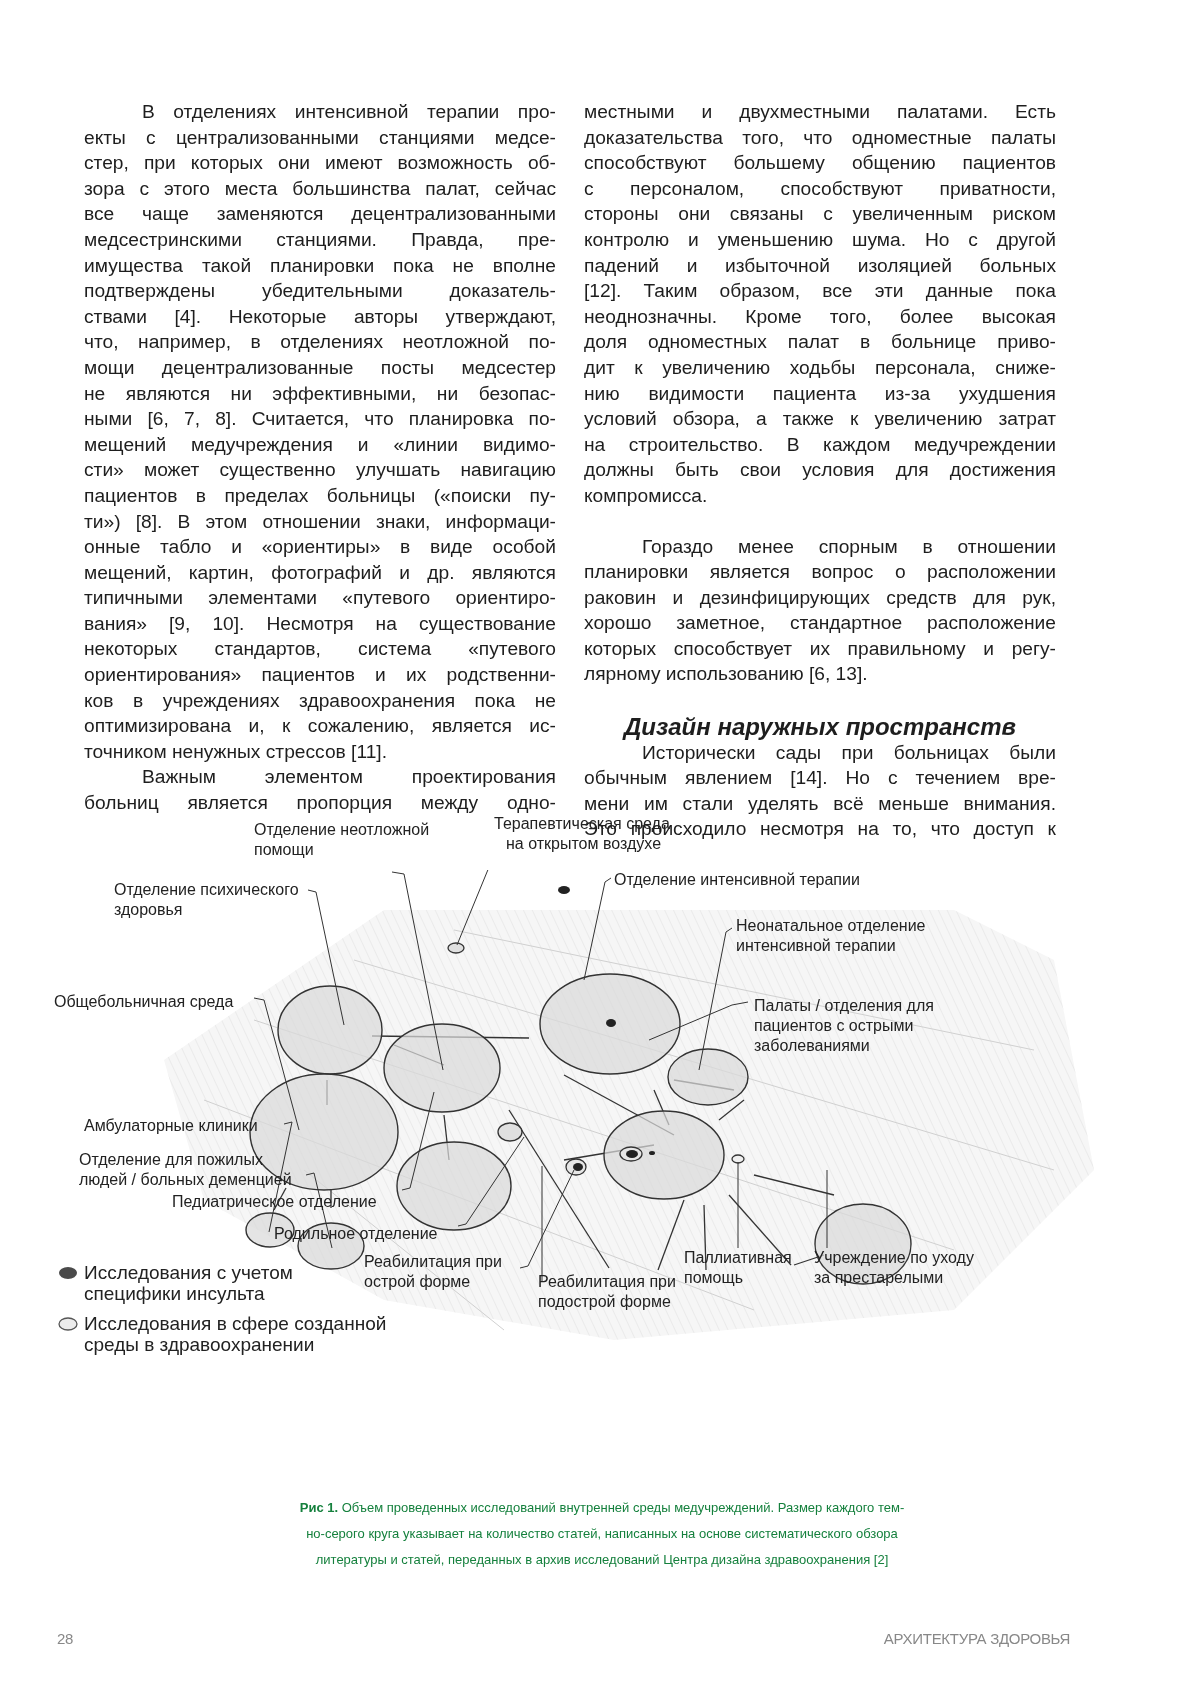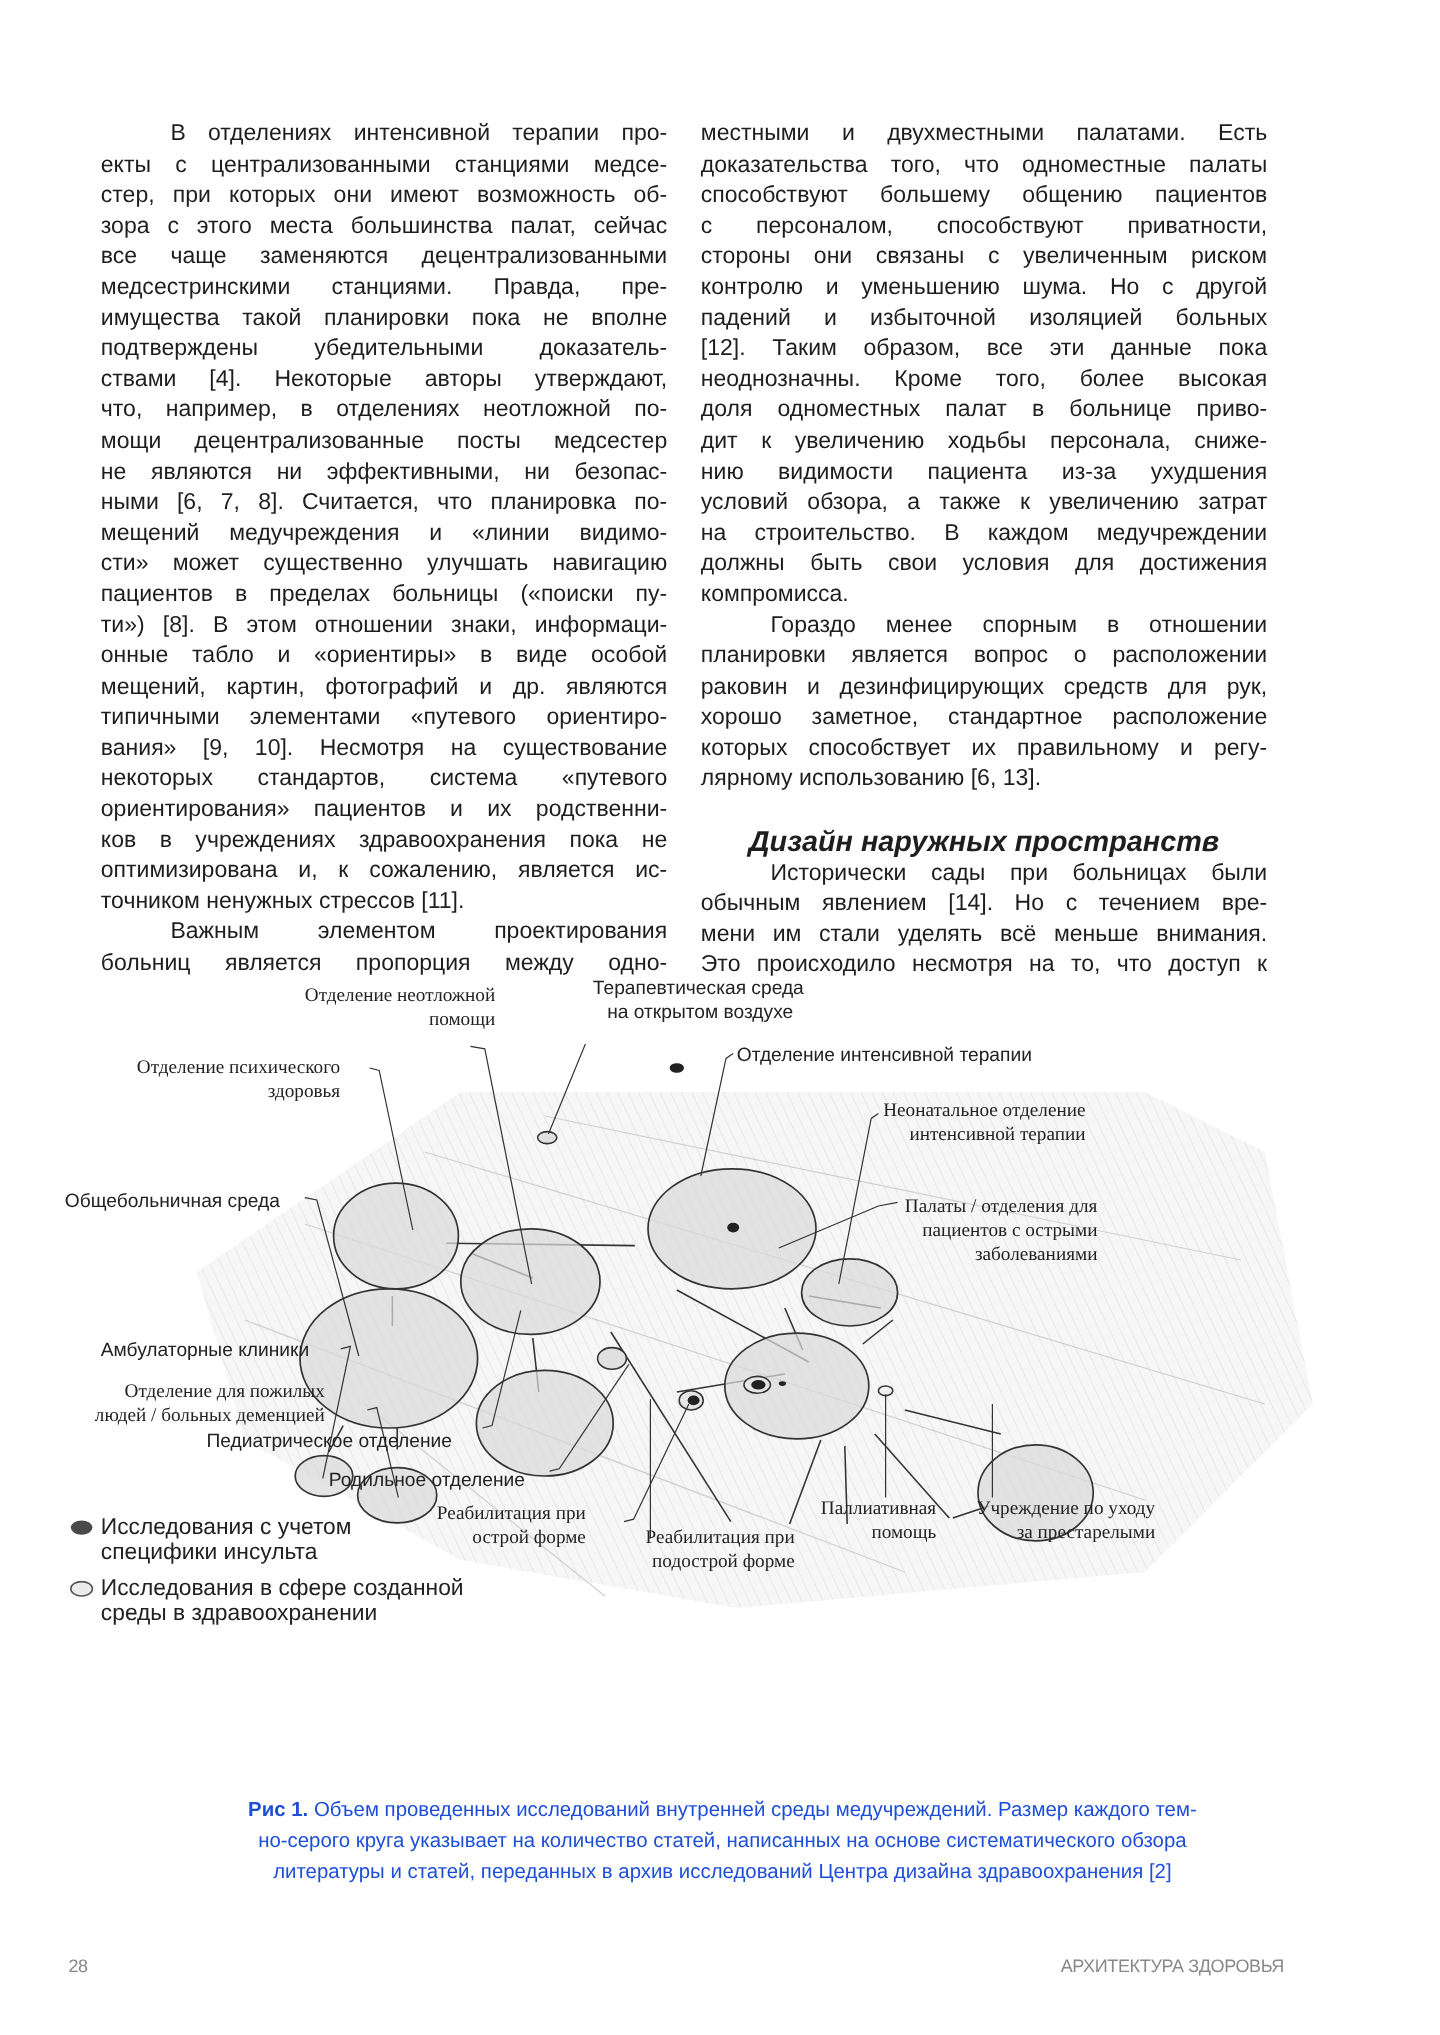--- a/index.html
+++ b/index.html
@@ -10,24 +10,24 @@
   .col.left { left: 84px; }
   .col.right { left: 584px; }
   .col p { margin: 0; text-indent: 0; }
   .col .ln { display: block; text-align: justify; text-align-last: justify; white-space: nowrap; }
   .col .ln.last { text-align-last: left; }
   .col h3 { margin: 27px 0 0 0; font-size: 24px; font-style: italic; font-weight: bold;
             text-align: center; line-height: 25.6px; }
   .figure { position: absolute; left: 54px; top: 870px; width: 1096px; height: 590px; }
   .figure svg { position: absolute; left: 0; top: 0; }
   .lbl { position: absolute; font-size: 16px; line-height: 20px; color: #222; white-space: nowrap; }
-  .lbl.c { text-align: right; font-family: Liberation Serif, serif; }
+  .lbl.c { text-align: left; }
   .legend { position: absolute; font-size: 19px; line-height: 21px; color: #222; }
   .caption { position: absolute; left: 54px; top: 1495px; width: 1096px; text-align: center;
-             font-size: 17px; line-height: 26px; color: #1d4ed8; }
+             font-size: 13px; line-height: 26px; color: #15803d; }
   .caption b { font-weight: bold; }
   .footer { position: absolute; top: 1630px; font-size: 15px; color: #888; letter-spacing: -0.3px; }
   .footer.pg { left: 57px; }
   .footer.jr { right: 130px; }
 </style>
 </head>
 <body>
 
 <div class="col left">
   <p id="lp1">
@@ -77,21 +77,21 @@
       <span class="ln">неоднозначны. Кроме того, более высокая</span>
       <span class="ln">доля одноместных палат в больнице приво-</span>
       <span class="ln">дит к увеличению ходьбы персонала, сниже-</span>
       <span class="ln">нию видимости пациента из-за ухудшения</span>
       <span class="ln">условий обзора, а также к увеличению затрат</span>
       <span class="ln">на строительство. В каждом медучреждении</span>
       <span class="ln">должны быть свои условия для достижения</span>
       <span class="ln last">компромисса.</span>
     </p>
   <p id="rp2">
-      <span class="ln" style="padding-left: 58px;">Гораздо менее спорным в отношении</span>
+      <span class="ln" style="padding-left: 58px; margin-top: 25px;">Гораздо менее спорным в отношении</span>
       <span class="ln">планировки является вопрос о расположении</span>
       <span class="ln">раковин и дезинфицирующих средств для рук,</span>
       <span class="ln">хорошо заметное, стандартное расположение</span>
       <span class="ln">которых способствует их правильному и регу-</span>
       <span class="ln last">лярному использованию [6, 13].</span>
     </p>
   <h3>Дизайн наружных пространств</h3>
   <p id="rp3">
       <span class="ln" style="padding-left: 58px;">Исторически сады при больницах были</span>
       <span class="ln">обычным явлением [14]. Но с течением вре-</span>

